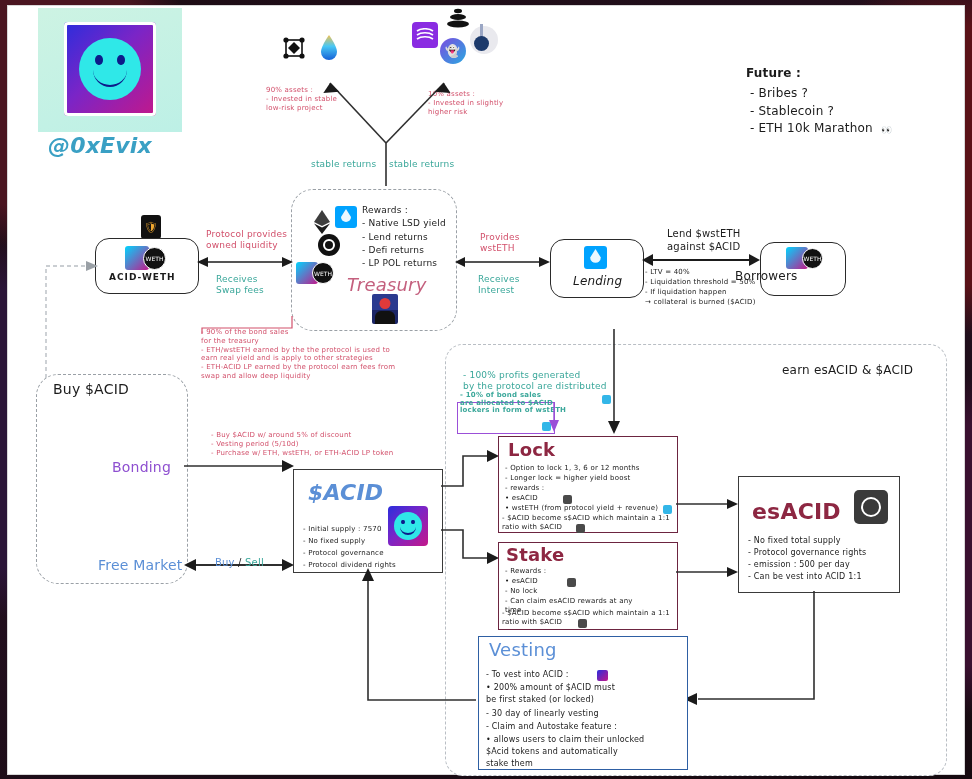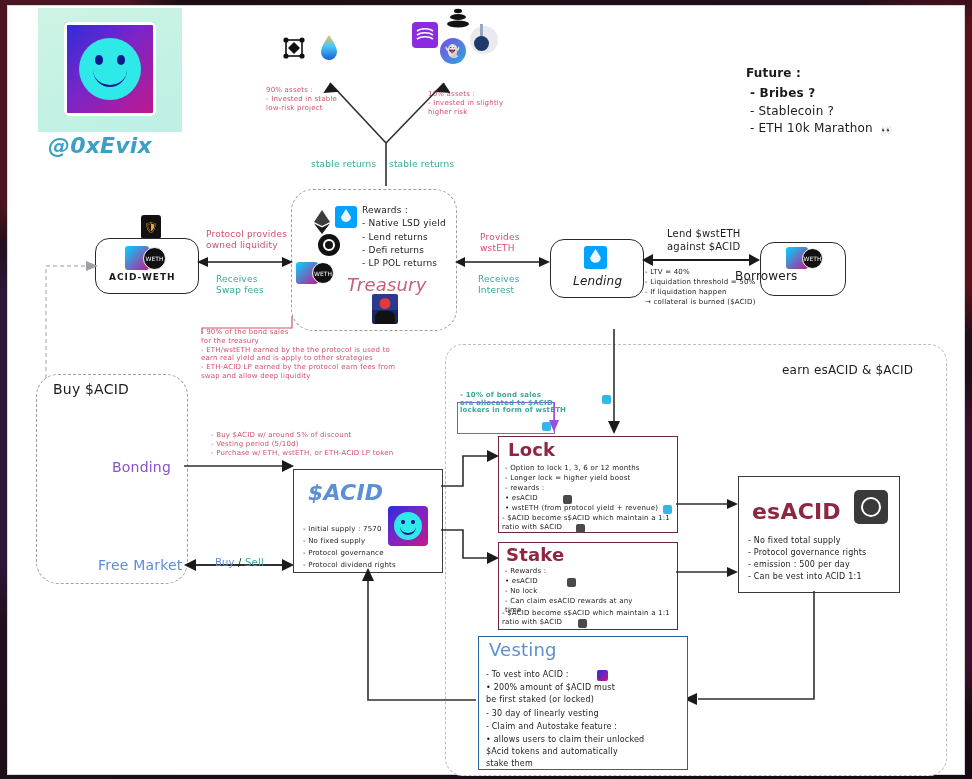--- a/index.html
+++ b/index.html
@@ -89,21 +89,21 @@
   <div class="abs" style="left:30px;top:2px;width:144px;height:124px;background:linear-gradient(160deg,#cdf3e3,#bdf0e6);">
     <div class="stamp" style="left:26px;top:14px;width:92px;height:94px;position:absolute;box-shadow:0 0 0 3px #fff inset;">
       <div class="smiley" style="width:62px;height:62px;">
           <div class="mouth"></div>
         </div>
     </div>
   </div>
   <div class="abs hw t22" style="left:40px;top:126px;color:#3aa0c4;font-style:italic;font-weight:bold;">@0xEvix</div>
 
   <div class="abs hw t12 ink-black" style="left:738px;top:60px;font-weight:bold;">Future :</div>
-  <div class="abs hw t12 ink-black" style="left:742px;top:80px;font-weight:bold;">- Bribes ?</div>
+  <div class="abs hw t12 ink-black" style="left:742px;top:80px;">- Bribes ?</div>
   <div class="abs hw t12 ink-black" style="left:742px;top:98px;">- Stablecoin ?</div>
   <div class="abs hw t12 ink-black" style="left:742px;top:115px;">- ETH 10k Marathon</div>
   <div class="abs" style="left:873px;top:119px;font-size:9px;">👀</div>
 
   <div class="abs" style="left:274px;top:30px;">
     <svg width="24" height="24" viewBox="0 0 24 24">
         <g fill="#111">
           <circle cx="4" cy="4" r="2.6"></circle>
           <circle cx="20" cy="4" r="2.6"></circle>
           <circle cx="4" cy="20" r="2.6"></circle>
@@ -288,20 +288,22 @@
   <div class="dashbox2" style="left:437px;top:338px;width:500px;height:430px;"></div>
   <div class="abs hw t11 ink-black" style="left:774px;top:357px;">earn esACID &amp; $ACID</div>
 
   <div class="abs" style="left:598px;top:323px;width:16px;height:105px;">
     <svg width="16" height="105" viewBox="0 0 16 105">
       <line x1="8" y1="0" x2="8" y2="92" stroke="#2f2f2f" stroke-width="1.6"></line>
       <polygon points="8,105 2,92 14,92" fill="#1b1b1b"></polygon>
     </svg>
   </div>
 
+  <div class="abs hw t9 ink-teal" style="left:455px;top:364px;">- 100% profits generated
+  by the protocol are distributed</div>
   <div class="abs chip-blue" style="left:594px;top:389px;"></div>
 
   <div class="abs" style="left:449px;top:396px;width:96px;height:30px;border:1.2px solid #9b4fd8;"></div>
   <div class="abs hw t7 ink-teal" style="left:452px;top:386px;line-height:1.1;font-weight:bold;">- 10% of bond sales
 are allocated to $ACID
 lockers in form of wstETH</div>
   <div class="abs chip-blue" style="left:534px;top:416px;"></div>
   <div class="abs" style="left:541px;top:396px;width:14px;height:30px;">
     <svg width="14" height="30" viewBox="0 0 14 30">
       <line x1="5" y1="0" x2="5" y2="18" stroke="#9b4fd8" stroke-width="1.4"></line>

